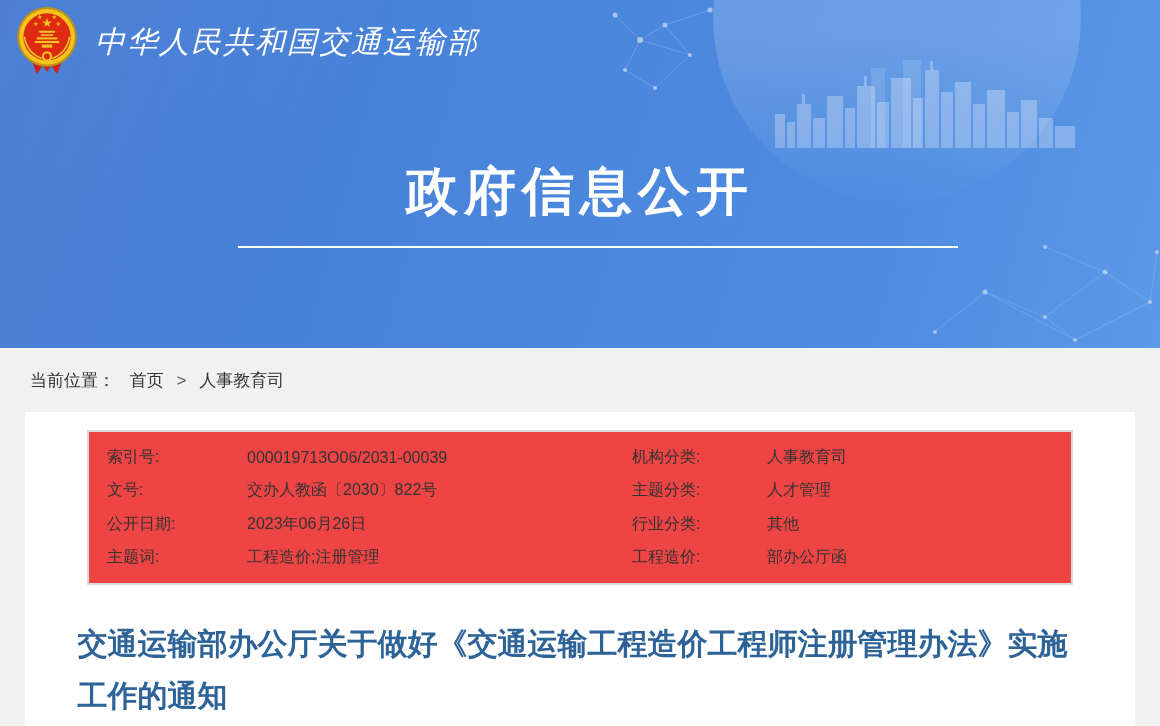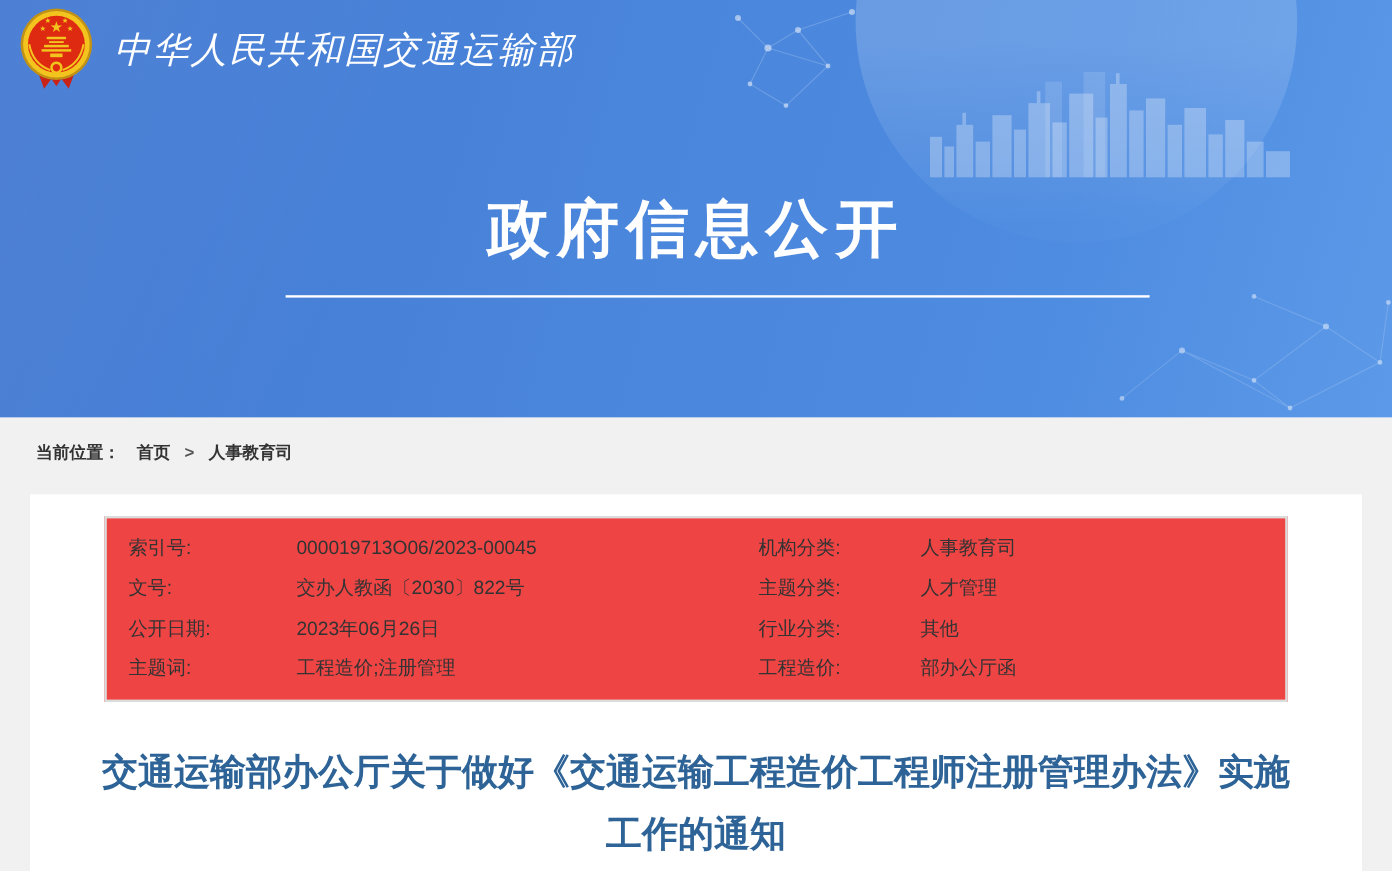--- a/index.html
+++ b/index.html
@@ -19,35 +19,35 @@
 
   .site-header { position:absolute; left:14px; top:6px; display:flex; align-items:center; gap:15px; cursor:pointer; }
   .site-name { color:#ffffff; font-size:30px; letter-spacing:2px;font-style:italic; }
 
   .banner-title { position:absolute; left:0; top:153px; width:100%; text-align:center;
                   color:#ffffff; font-size:52px; font-weight:bold; letter-spacing:6px; line-height:76px; }
   .banner-underline { position:absolute; left:238px; top:246px; width:720px; height:2px; background:#ffffff; }
 
   
   .main { position:absolute; left:0; top:348px; width:1160px; height:378px; background:#f1f1f1; }
-  .breadcrumb { height:64px; padding:21px 0 0 30px; font-size:14px; color:#333333;font-weight:bold; }
+  .breadcrumb { height:64px; padding:21px 0 0 30px; font-size:17px; color:#333333; }
   .breadcrumb .bc-label { margin-right:10px; }
   .breadcrumb .bc-link { color:#333333; text-decoration:none; cursor:pointer; }
   .breadcrumb .bc-sep { margin:0 8px; color:#555555; }
 
   .card { margin:0 auto; width:1110px; height:314px; background:#ffffff; padding-top:18px; }
 
   .meta-table { margin:0 auto; width:986px; height:155px; background:#ef4444;
                 border:2px solid #dcdcdc; padding:9px 0;
                 display:flex; flex-direction:column; justify-content:space-between; }
   .meta-row { display:grid; grid-template-columns:140px 385px 135px 1fr; align-items:center;
               padding-left:18px; font-size:16px; color:#333333; flex:1; }
   .meta-row span { white-space:nowrap; overflow:hidden; }
 
-  .doc-title { margin:33px auto 0; width:1005px; text-align:center;
+  .doc-title { margin:33px auto 0; width:1005px; text-align:left;
                color:#2d6396; font-size:30px; font-weight:bold; line-height:52px; }
 </style>
 </head>
 <body>
 
 <div class="banner">
   <div class="light-band"></div>
   <div class="banner-circle"></div>
 
   <svg class="skyline" width="300" height="92" viewBox="0 0 300 92">
@@ -148,21 +148,21 @@
     <a class="bc-link">首页</a>
     <span class="bc-sep">&gt;</span>
     <a class="bc-link">人事教育司</a>
   </div>
 
   <div class="card">
 
     <div class="meta-table">
       <div class="meta-row">
         <span>索引号:</span>
-        <span>000019713O06/2023-00045</span>
+        <span>000019713O06/2031-00039</span>
         <span>机构分类:</span>
         <span>人事教育司</span>
       </div>
       <div class="meta-row">
         <span>文号:</span>
         <span>交办人教函〔2030〕822号</span>
         <span>主题分类:</span>
         <span>人才管理</span>
       </div>
       <div class="meta-row">

